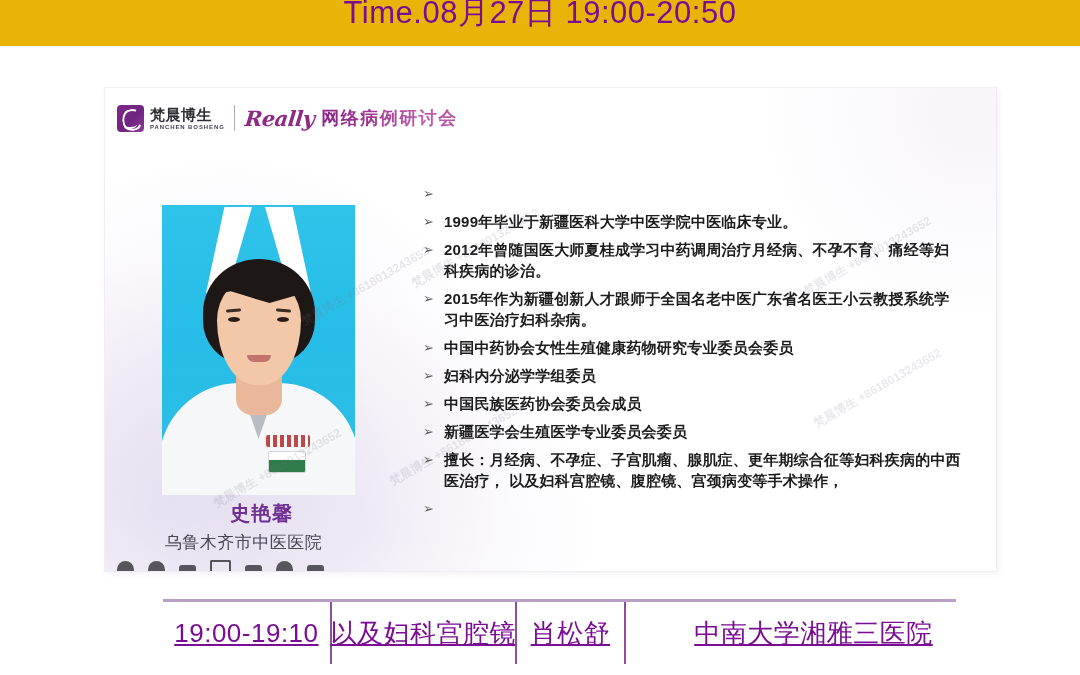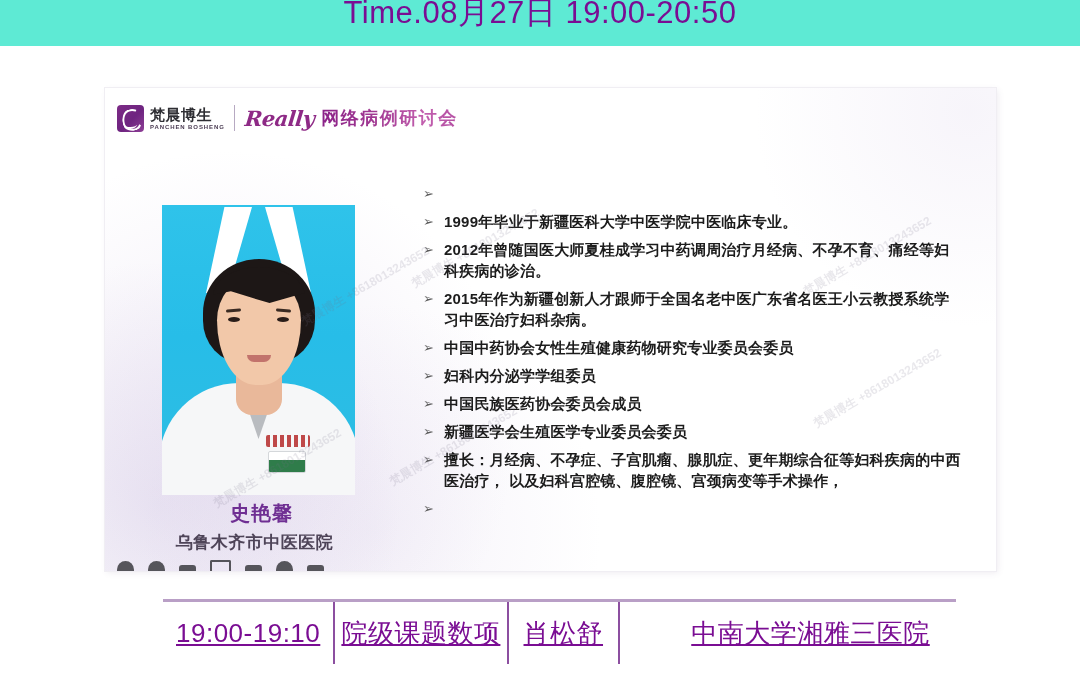--- a/index.html
+++ b/index.html
@@ -19,21 +19,21 @@
 
   
   .title-band {
     position: absolute;
     left: 0; top: 0;
     width: 1080px;
     height: 46px;
     display: flex;
     align-items: flex-start;
     justify-content: center;
-    background: #5eead4;
+    background: #eab308;
   }
   .title-text {
     font-size: 31px;
     font-weight: 400;
     color: #7a0d93;
     letter-spacing: 0.5px;
     line-height: 34px;
     margin-top: -4px;
     white-space: nowrap;
     font-family: "Liberation Sans", "DejaVu Sans", sans-serif;
@@ -287,26 +287,26 @@
     top: 412px;
     width: 193px;
     text-align: center;
     font-size: 20px;
     font-weight: 700;
     color: #6f2f93;
     letter-spacing: 1px;
   }
   .speaker-org {
     position: absolute;
-    left: 26px;
+    left: 15px;
     top: 443px;
     width: 247px;
     text-align: center;
     font-size: 17px;
-    font-weight: 700;
+    font-weight: 400;
     color: #4e4458;
     letter-spacing: 0.5px;
   }
 
   
   .player-strip {
     position: absolute;
     left: 0;
     bottom: 0;
     width: 340px;
@@ -508,16 +508,16 @@
     <span class="player-icn sq"></span>
     <span class="player-icn flat"></span>
     <span class="player-icn"></span>
     <span class="player-icn flat"></span>
   </div>
 </div>
 
 <div class="agenda-rule"></div>
 <div class="agenda-row">
   <div class="agenda-cell c-time">19:00-19:10</div>
-  <div class="agenda-cell c-topic">院级课题数项</div>
+  <div class="agenda-cell c-topic">以及妇科宫腔镜</div>
   <div class="agenda-cell c-spk">肖松舒</div>
   <div class="agenda-cell c-org">中南大学湘雅三医院</div>
 </div>
 
 </body></html>

